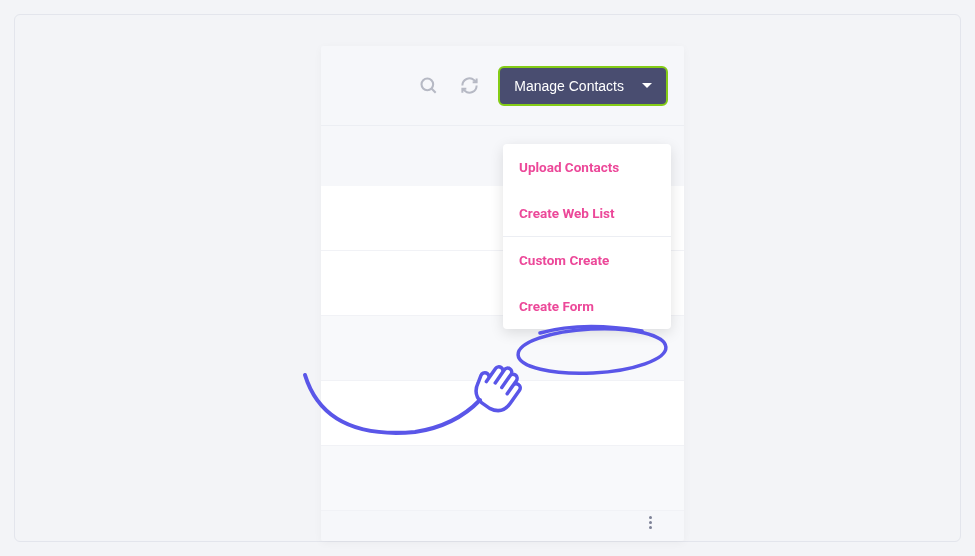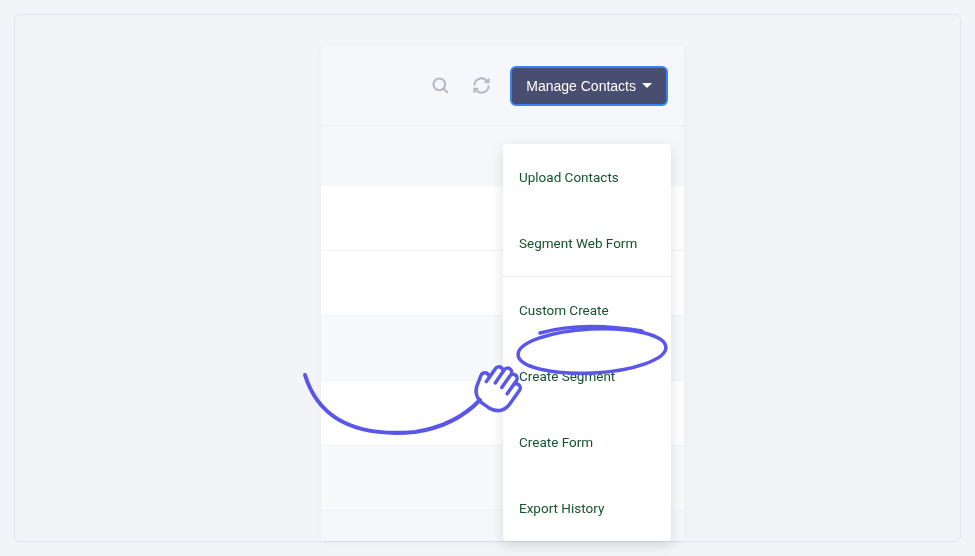--- a/index.html
+++ b/index.html
@@ -48,53 +48,54 @@
       width: 22px;
       height: 22px;
       color: #b6b9c4;
       display: flex;
       align-items: center;
       justify-content: center;
       cursor: pointer;
     }
     .manage-btn {
       background: #494d70;
-      border: 2px solid #3b82f6;
+      border: 2px solid #84cc16;
       border-radius: 6px;
       color: #fff;
       padding: 10px 14px;
       font-size: 14px;
       font-weight: 500;
       display: flex;
       align-items: center;
-      gap: 6px;
+      gap: 18px;
       cursor: pointer;
     }
     .manage-btn .caret {
       width: 0;
       height: 0;
       border-left: 5px solid transparent;
       border-right: 5px solid transparent;
       border-top: 5px solid #fff;
     }
     .dropdown {
       position: absolute;
       top: 98px;
       right: 13px;
       width: 168px;
       background: #fff;
       border-radius: 4px;
       box-shadow: 0 4px 14px rgba(0,0,0,0.12);
       z-index: 10;
     }
     .dropdown-item {
-      padding: 25px 16px;
+      padding: 15px 16px;
       font-size: 13.5px;
-      color: #14532d;
-      cursor: pointer;
+      color: #ec4899;
+      cursor: pointer;
+      font-weight: bold;
     }
     .dropdown-divider {
       height: 1px;
       background: #eceef3;
     }
     .content-rows {
       position: absolute;
       top: 140px;
       left: 0;
       right: 0;
@@ -191,26 +192,24 @@
     <div class="content-rows">
       <div class="row"></div>
       <div class="row"></div>
       <div class="row alt"></div>
       <div class="row"></div>
       <div class="row alt"></div>
     </div>
 
     <div class="dropdown">
       <div class="dropdown-item">Upload Contacts</div>
-      <div class="dropdown-item">Segment Web Form</div>
+      <div class="dropdown-item">Create Web List</div>
       <div class="dropdown-divider"></div>
       <div class="dropdown-item">Custom Create</div>
-      <div class="dropdown-item">Create Segment</div>
       <div class="dropdown-item">Create Form</div>
-      <div class="dropdown-item">Export History</div>
     </div>
 
     <div class="more-row">
       <div class="more-icon">
         <span></span>
           <span></span>
           <span></span>
       </div>
     </div>
 

